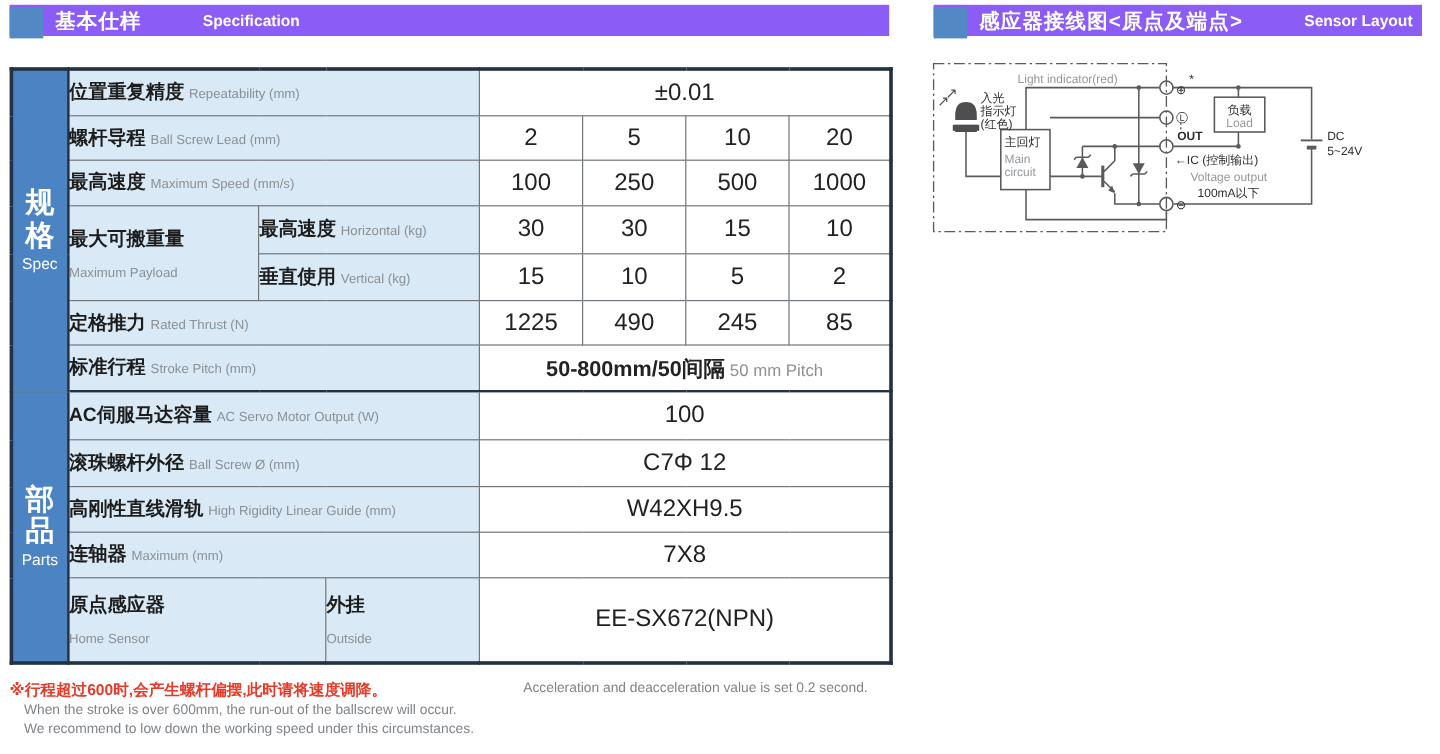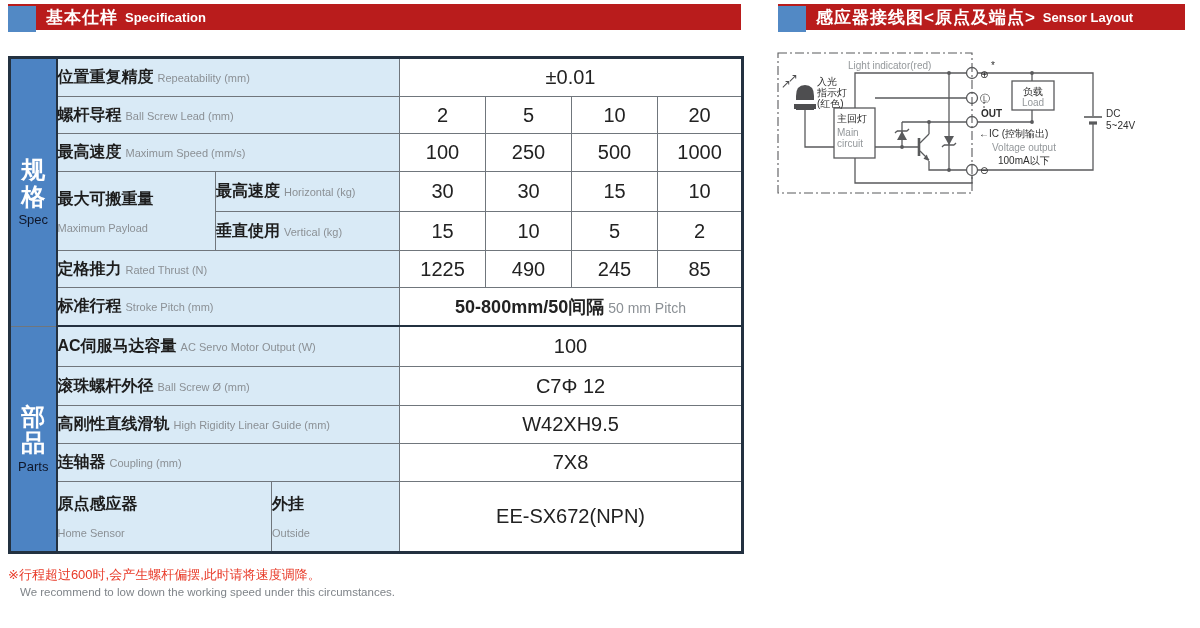--- a/index.html
+++ b/index.html
@@ -2,53 +2,53 @@
 <html><head>
 <meta charset="utf-8">
 <style>
   html,body{margin:0;padding:0;}
   body{
     width:1200px;height:628px;position:relative;background:#ffffff;
     font-family:"Liberation Sans","DejaVu Sans",sans-serif;
     -webkit-font-smoothing:antialiased;color:#1d1d1d;overflow:hidden;
   }
   
-  .hbar{position:absolute;height:26px;background:#b91c1c;display:flex;align-items:center;}
+  .hbar{position:absolute;height:26px;background:#8b5cf6;display:flex;align-items:center;gap:44px;}
   .hbar .accent{position:absolute;left:0;top:2px;width:28px;height:26px;background:#5289c5;}
   .hbar .zh{color:#fff;font-size:17px;font-weight:700;margin-left:38px;letter-spacing:1px;white-space:nowrap;}
   .hbar .en{color:#fff;font-size:13px;font-weight:700;margin-left:7px;white-space:nowrap;}
   #hbar-left{left:8px;top:4px;width:733px;}
   #hbar-right{left:778px;top:4px;width:407px;text-align:right;}
   
   table.spec{
     position:absolute;left:8px;top:56px;border-collapse:collapse;table-layout:fixed;
     width:733px;
   }
   table.spec td{border:1px solid #70767c;padding:0;vertical-align:middle;}
   table.spec{border:3px solid #233140;}
   td.vhead{
     background:#4c83c3;color:#fff;text-align:center;vertical-align:middle;
     border-right:2px solid #233140 !important;
   }
   .vh-zh{font-size:24px;font-weight:600;line-height:1.1;width:26px;margin:0 auto;word-break:break-all;letter-spacing:0;}
-  .vh-en{font-size:13px;margin-top:2px;color:#0f172a;}
+  .vh-en{font-size:13px;margin-top:2px;color:#ffffff;}
   td.lbl{background:#d9eaf6;padding-left:10px;}
   td.lbl .zh{font-size:16px;font-weight:600;color:#1d1d1d;margin-top:36px;}
   td.lbl .en{font-size:11px;color:#8b9095;margin-left:4px;}
   td.lbl .en-block{display:block;font-size:11px;color:#8b9095;margin-top:12px;}
   td.val{background:#fff;text-align:center;font-size:20px;color:#222;}
   .val .v-en{font-size:14px;color:#8b9095;margin-left:4px;font-weight:400;}
   tr.sec-end td{border-bottom:2px solid #233140;}
   
   tr.h39 td{height:37px;} tr.h38 td{height:36px;} tr.h40 td{height:38px;}
   tr.h41 td{height:39px;} tr.h71 td{height:69px;}
   
   .note{position:absolute;top:566px;}
   #note1{left:8px;} #note2{left:424px;}
-  .note .red{color:#e83a28;font-size:13px;font-weight:400;line-height:1.35;}
+  .note .red{color:#e83a28;font-size:13px;font-weight:700;line-height:1.35;}
   .note .gray{color:#7f8489;font-size:11.5px;line-height:1.4;margin-left:12px;}
   
   #diagram{position:absolute;left:770px;top:40px;}
   text{font-family:"Liberation Sans","DejaVu Sans",sans-serif;}
   .dg-line{stroke:#595a5c;stroke-width:1.3;fill:none;}
   .dg-thin{stroke:#595a5c;stroke-width:1.1;fill:none;}
   .dg-fill{fill:#595a5c;}
   .t-black{fill:#2e2e2e;font-size:10px;}
   .t-gray{fill:#94989b;font-size:10px;}
 </style>
@@ -162,43 +162,45 @@
     <td class="val" colspan="4">C7Φ 12</td>
   </tr>
   <tr class="h39">
     <td class="lbl" colspan="3">
       <span class="zh">高刚性直线滑轨</span><span class="en">High Rigidity Linear Guide (mm)</span>
     </td>
     <td class="val" colspan="4">W42XH9.5</td>
   </tr>
   <tr class="h39">
     <td class="lbl" colspan="3">
-      <span class="zh">连轴器</span><span class="en">Coupling (mm)</span>
+      <span class="zh">连轴器</span><span class="en">Maximum (mm)</span>
     </td>
     <td class="val" colspan="4">7X8</td>
   </tr>
   <tr class="h71">
     <td class="lbl" colspan="2">
       <span class="zh">原点感应器</span>
       <span class="en-block">Home Sensor</span>
     </td>
     <td class="lbl">
       <span class="zh">外挂</span>
       <span class="en-block">Outside</span>
     </td>
     <td class="val" colspan="4">EE-SX672(NPN)</td>
   </tr>
 </tbody>
   </table>
 
 <div class="note" id="note1">
   <div class="red">※行程超过600时,会产生螺杆偏摆,此时请将速度调降。</div>
+  <div class="gray">When the stroke is over 600mm, the run-out of the ballscrew will occur.</div>
   <div class="gray">We recommend to low down the working speed under this circumstances.</div>
 </div>
 <div class="note" id="note2">
+  <div class="gray">Acceleration and deacceleration value is set 0.2 second.</div>
 </div>
 
 <svg id="diagram" width="430" height="175" viewBox="0 0 430 175">
 
   <rect x="8" y="13" width="194" height="140" class="dg-thin" stroke-dasharray="9 3 2 3"></rect>
 
   <path class="dg-line" d="M85,68 V33 H196"></path>
   <path class="dg-line" d="M105,58 H196"></path>
   <path class="dg-line" d="M132,82 H197"></path>
   <path class="dg-line" d="M105,107 H146"></path>

